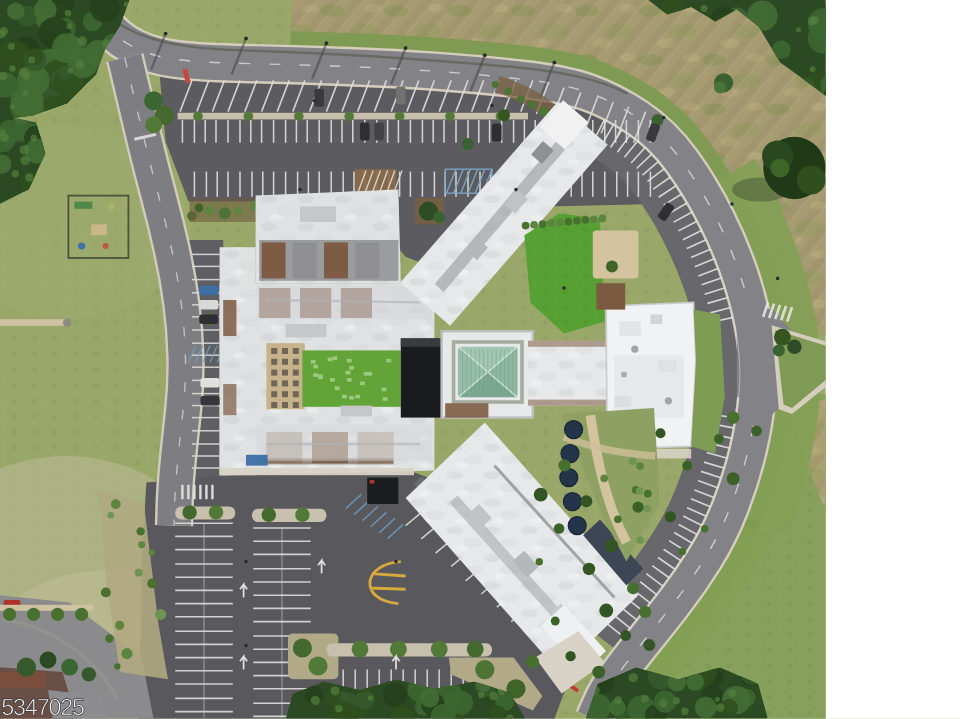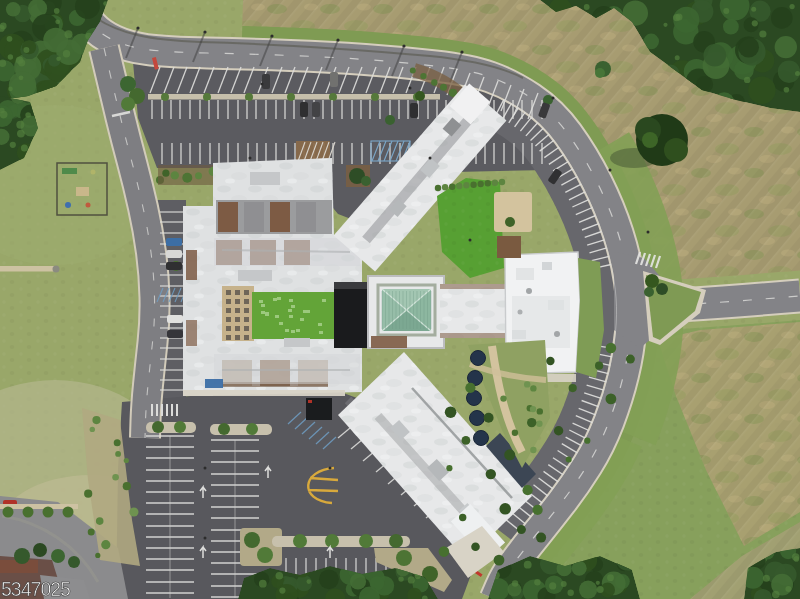--- a/index.html
+++ b/index.html
@@ -1,13 +1,13 @@
 <!DOCTYPE html>
 <html><head><meta charset="utf-8"><style>
-html,body{margin:0;padding:0;} .wrap{width:800px;height:599px;overflow:hidden;position:relative;}
+html,body{margin:0;padding:0;} .wrap{width:688px;height:599px;overflow:hidden;position:relative;}
 svg{display:block} text{font-family:"Liberation Sans",sans-serif;}
 </style></head><body>
 <div class="wrap">
 <svg width="800" height="599" viewBox="0 0 800 599">
 <defs>
 <pattern id="mow" width="15" height="15" patternUnits="userSpaceOnUse" patternTransform="rotate(40)">
           <rect width="7" height="15" fill="#00000009"></rect>
           <rect x="7" width="1.5" height="15" fill="#ffffff0c"></rect>
         </pattern>
 <pattern id="gtex" width="17" height="13" patternUnits="userSpaceOnUse">

